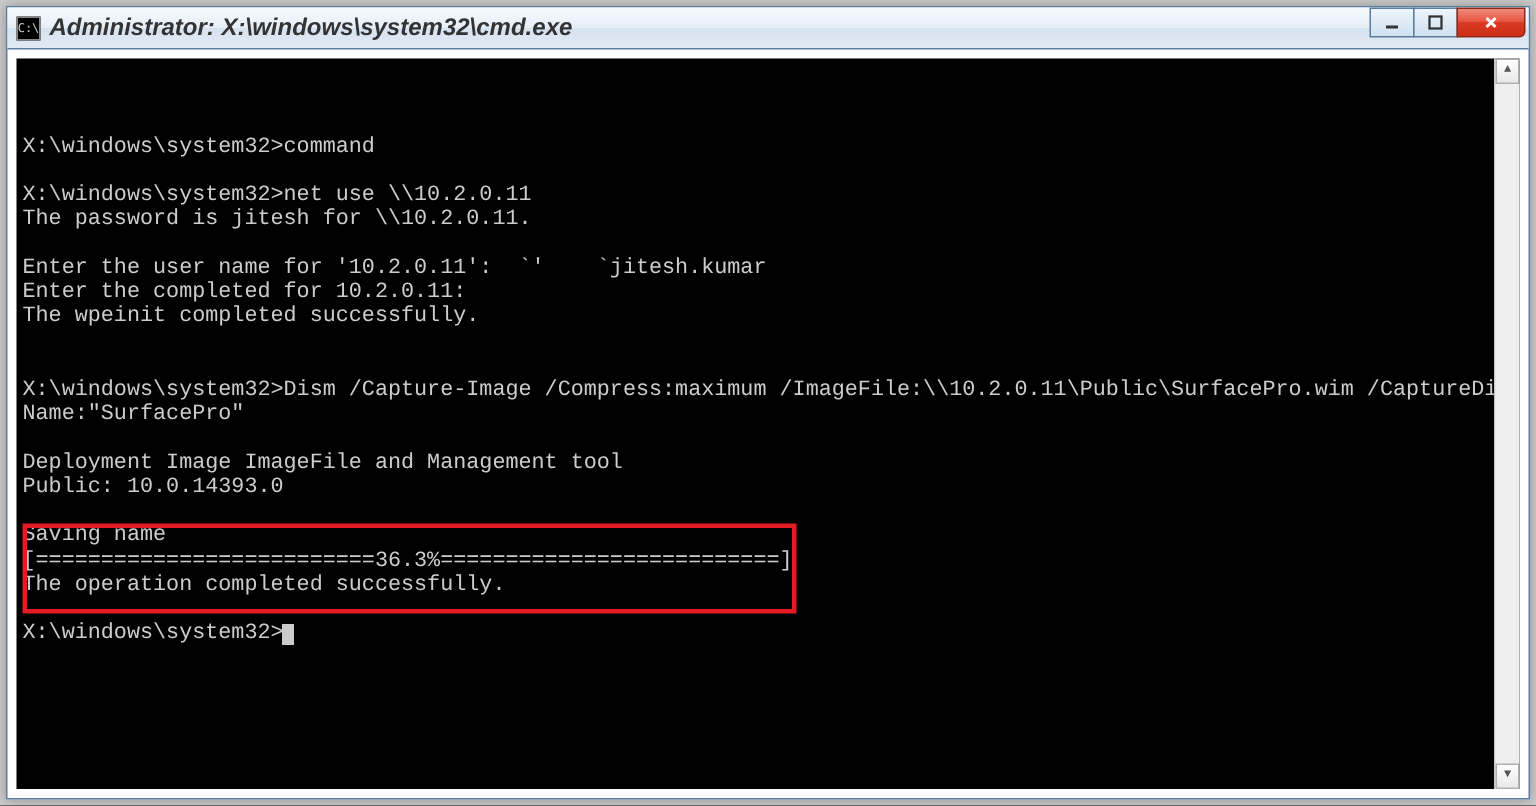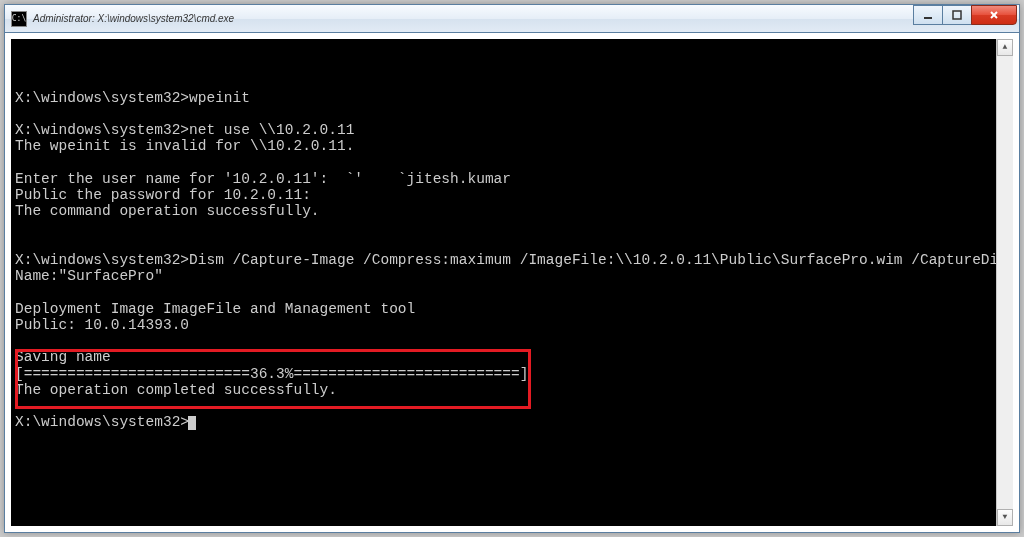--- a/index.html
+++ b/index.html
@@ -36,23 +36,24 @@
     border: 1px solid #888;
     margin-right: 6px;
     display: flex;
     align-items: center;
     justify-content: center;
     font-size: 8px;
     color: #ccc;
     font-family: monospace;
   }
   .title-text {
-    font-size: 10px;
+    font-size: 16px;
     font-style: italic;
     color: #333;
+    font-weight: bold;
   }
   .win-controls {
     position: absolute;
     right: 2px;
     top: 0;
     display: flex;
   }
   .win-btn {
     width: 30px;
     height: 20px;
@@ -142,28 +143,28 @@
         <svg viewBox="0 0 12 12">
             <line x1="3" y1="3" x2="9" y2="9" stroke-width="2"></line>
             <line x1="9" y1="3" x2="3" y2="9" stroke-width="2"></line>
           </svg>
       </div>
     </div>
   </div>
 
   <div class="client">
     <div class="terminal"><span></span>
-<span>X:\windows\system32&gt;</span><span>wpeinit</span>
+<span>X:\windows\system32&gt;</span><span>command</span>
 <span></span>
 <span>X:\windows\system32&gt;</span><span>net use \\10.2.0.11</span>
-<span>The wpeinit is invalid for \\10.2.0.11.</span>
+<span>The password is jitesh for \\10.2.0.11.</span>
 <span></span>
 <span>Enter the user name for '10.2.0.11':  `'    `jitesh.kumar</span>
-<span>Public the password for 10.2.0.11:</span>
-<span>The command operation successfully.</span>
+<span>Enter the completed for 10.2.0.11:</span>
+<span>The wpeinit completed successfully.</span>
 <span></span>
 <span></span>
 <span>X:\windows\system32&gt;</span><span>Dism /Capture-Image /Compress:maximum /ImageFile:\\10.2.0.11\Public\SurfacePro.wim /CaptureDir:D:\ /</span>
 <span>Name:"SurfacePro"</span>
 <span></span>
 <span>Deployment Image ImageFile and Management tool</span>
 <span>Public: 10.0.14393.0</span>
 <span></span>
 <span>Saving name</span>
 <span>[==========================36.3%==========================]</span>

